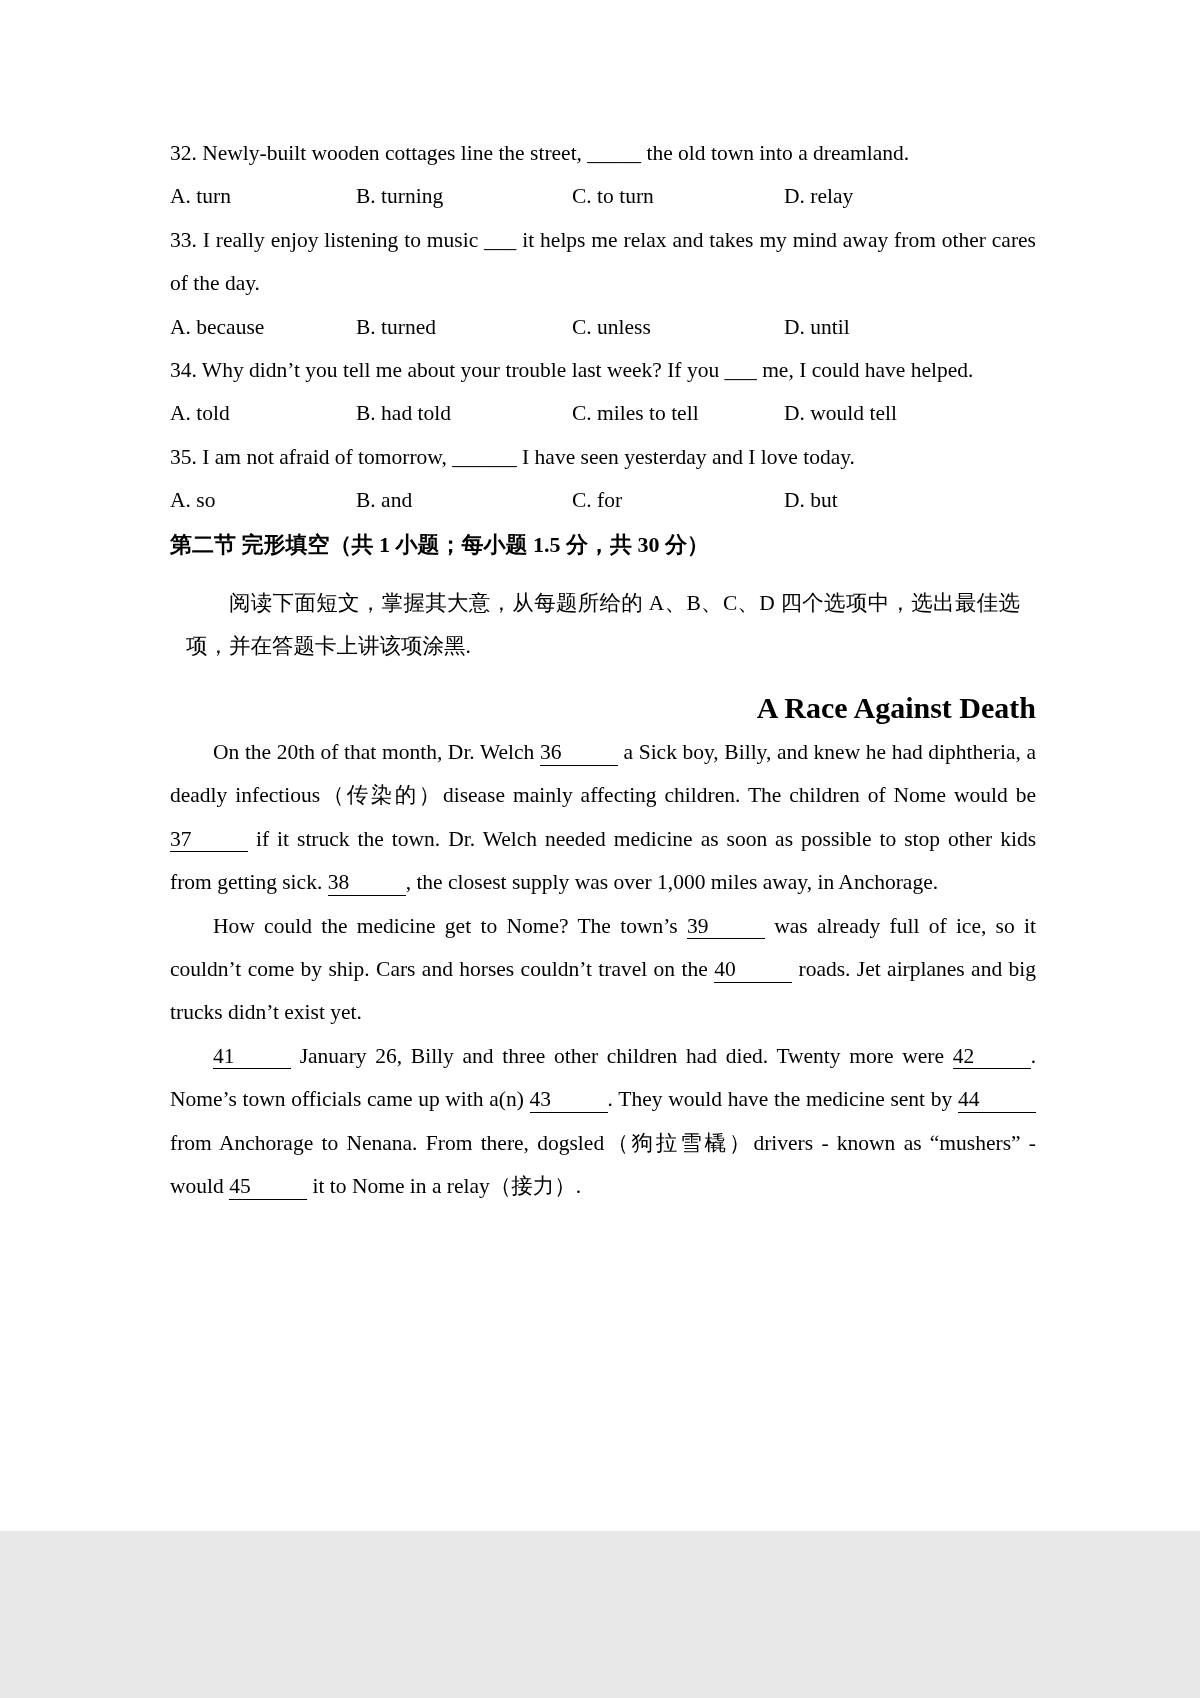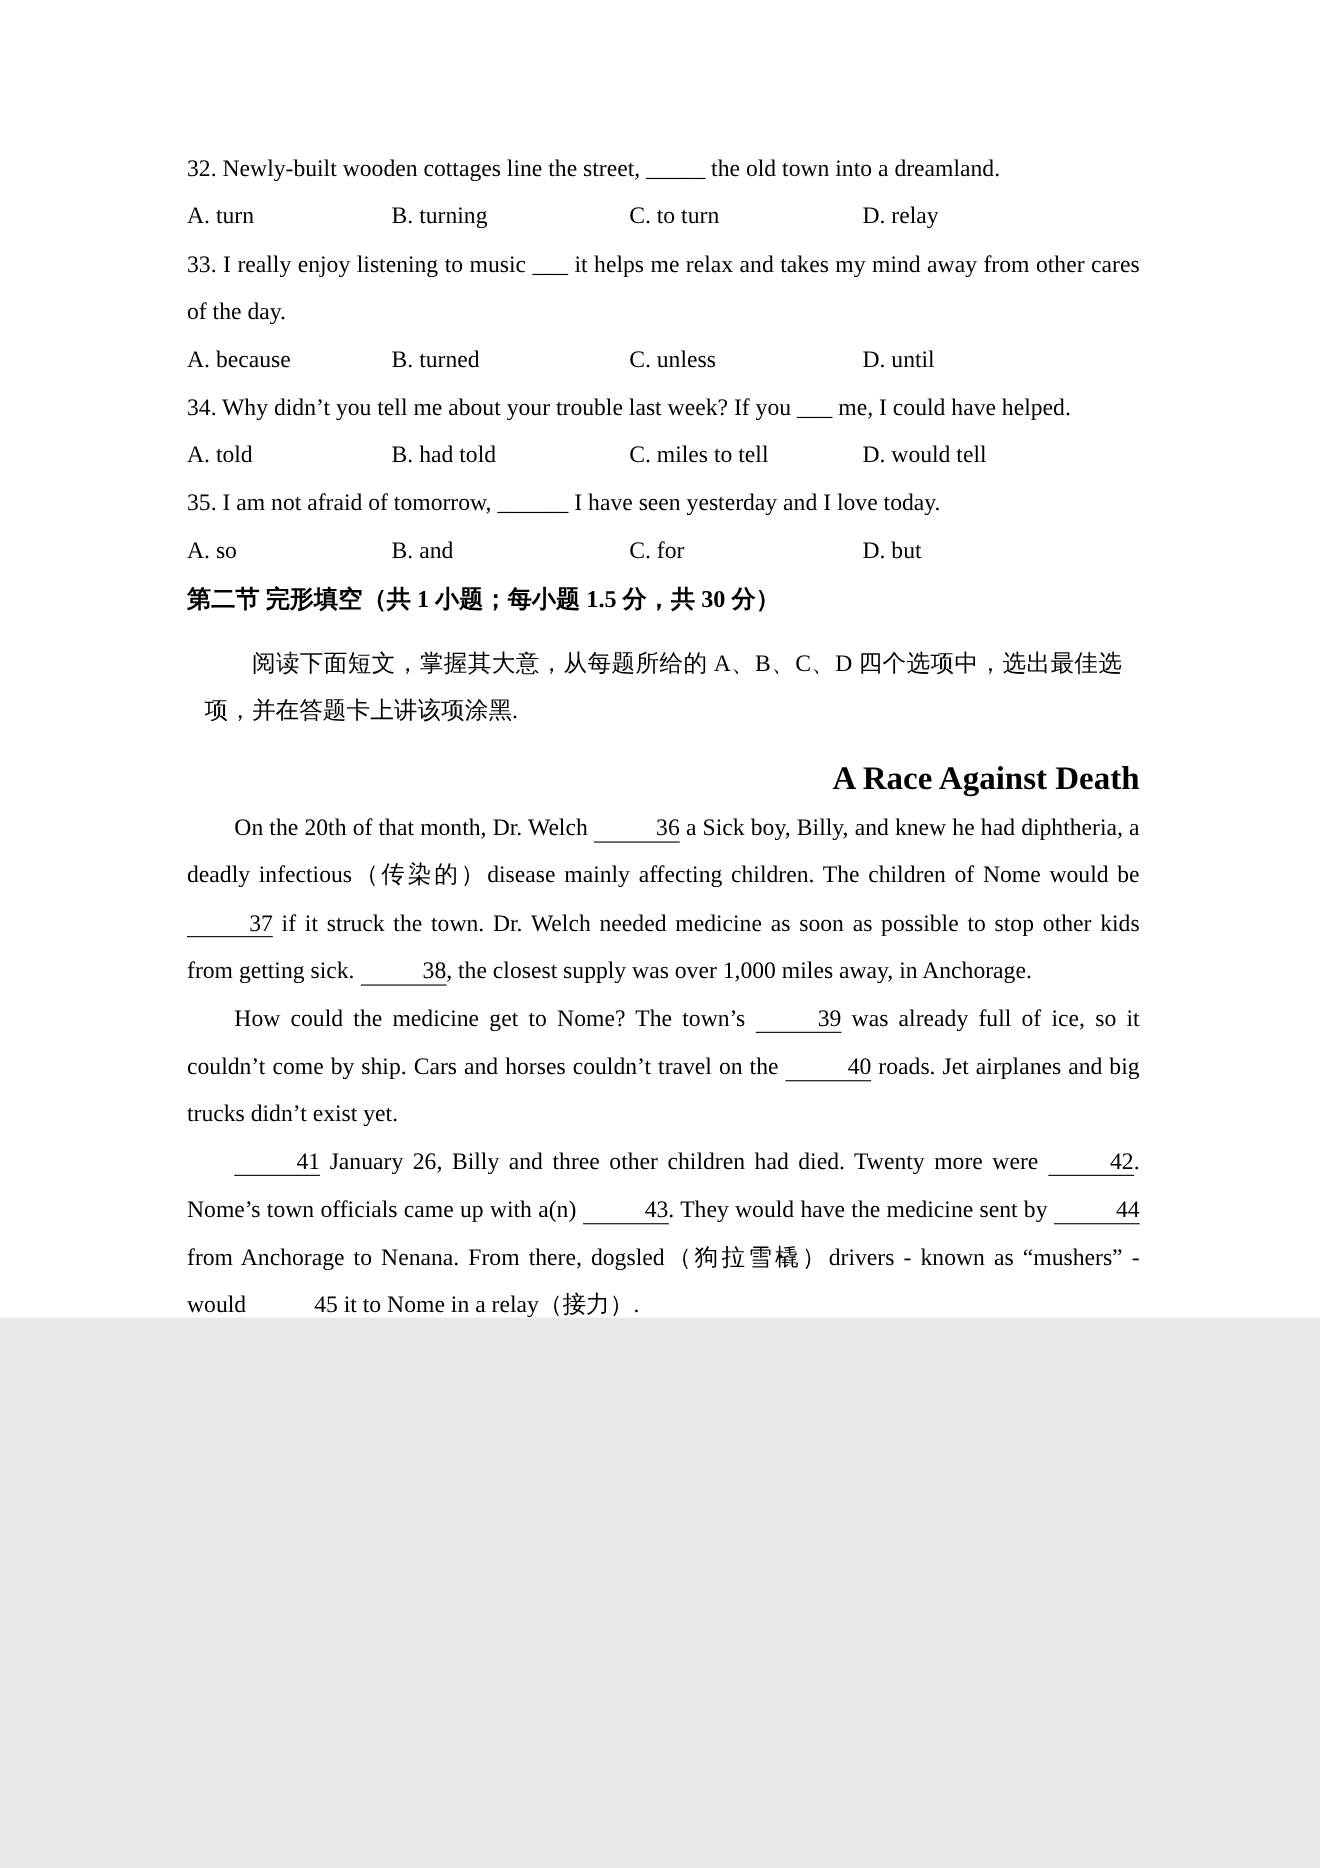--- a/index.html
+++ b/index.html
@@ -1,19 +1,19 @@
 <!DOCTYPE html>
 <html><head>
 <meta charset="utf-8">
 <style>
   html, body { margin: 0; padding: 0; background: #e8e8e8; }
   .page {
     position: relative;
     width: 1200px;
-    height: 1198px;
+    height: 1531px;
     margin: 0 auto;
     background: #ffffff;
     color: #000000;
     font-family: "Liberation Serif", "DejaVu Serif", serif;
     overflow: hidden;
   }
   .content {
     position: absolute;
     left: 170px;
     top: 132px;
@@ -57,21 +57,21 @@
   .para {
     margin: 0;
     font-size: 21.5px;
     line-height: 43.4px;
     text-indent: 2em;
     text-align: justify;
   }
   .blank {
     display: inline-block;
     min-width: 78px;
-    text-align: right;
+    text-align: left;
     text-indent: 0;
     border-bottom: 1.5px solid #000;
     line-height: 1.15;
     font-family: Liberation Serif, serif;
   }
   .footer {
     position: absolute;
     left: 12px;
     right: 0;
     top: 1550px;

